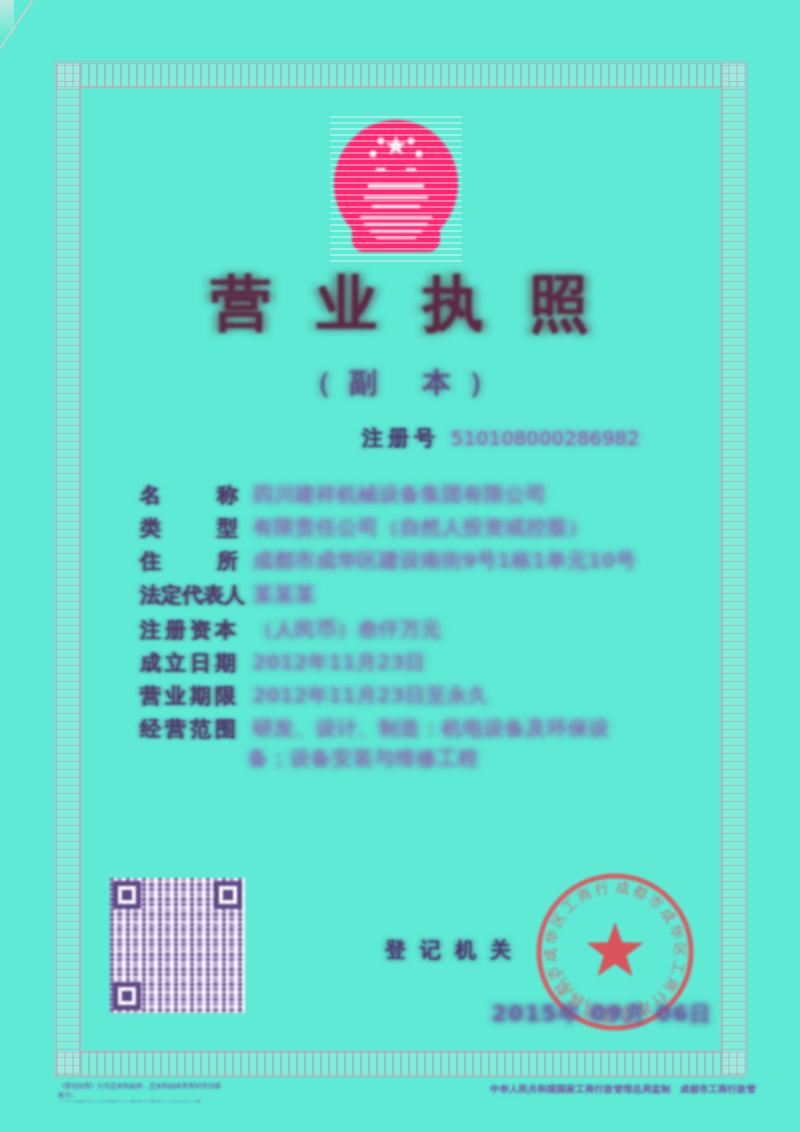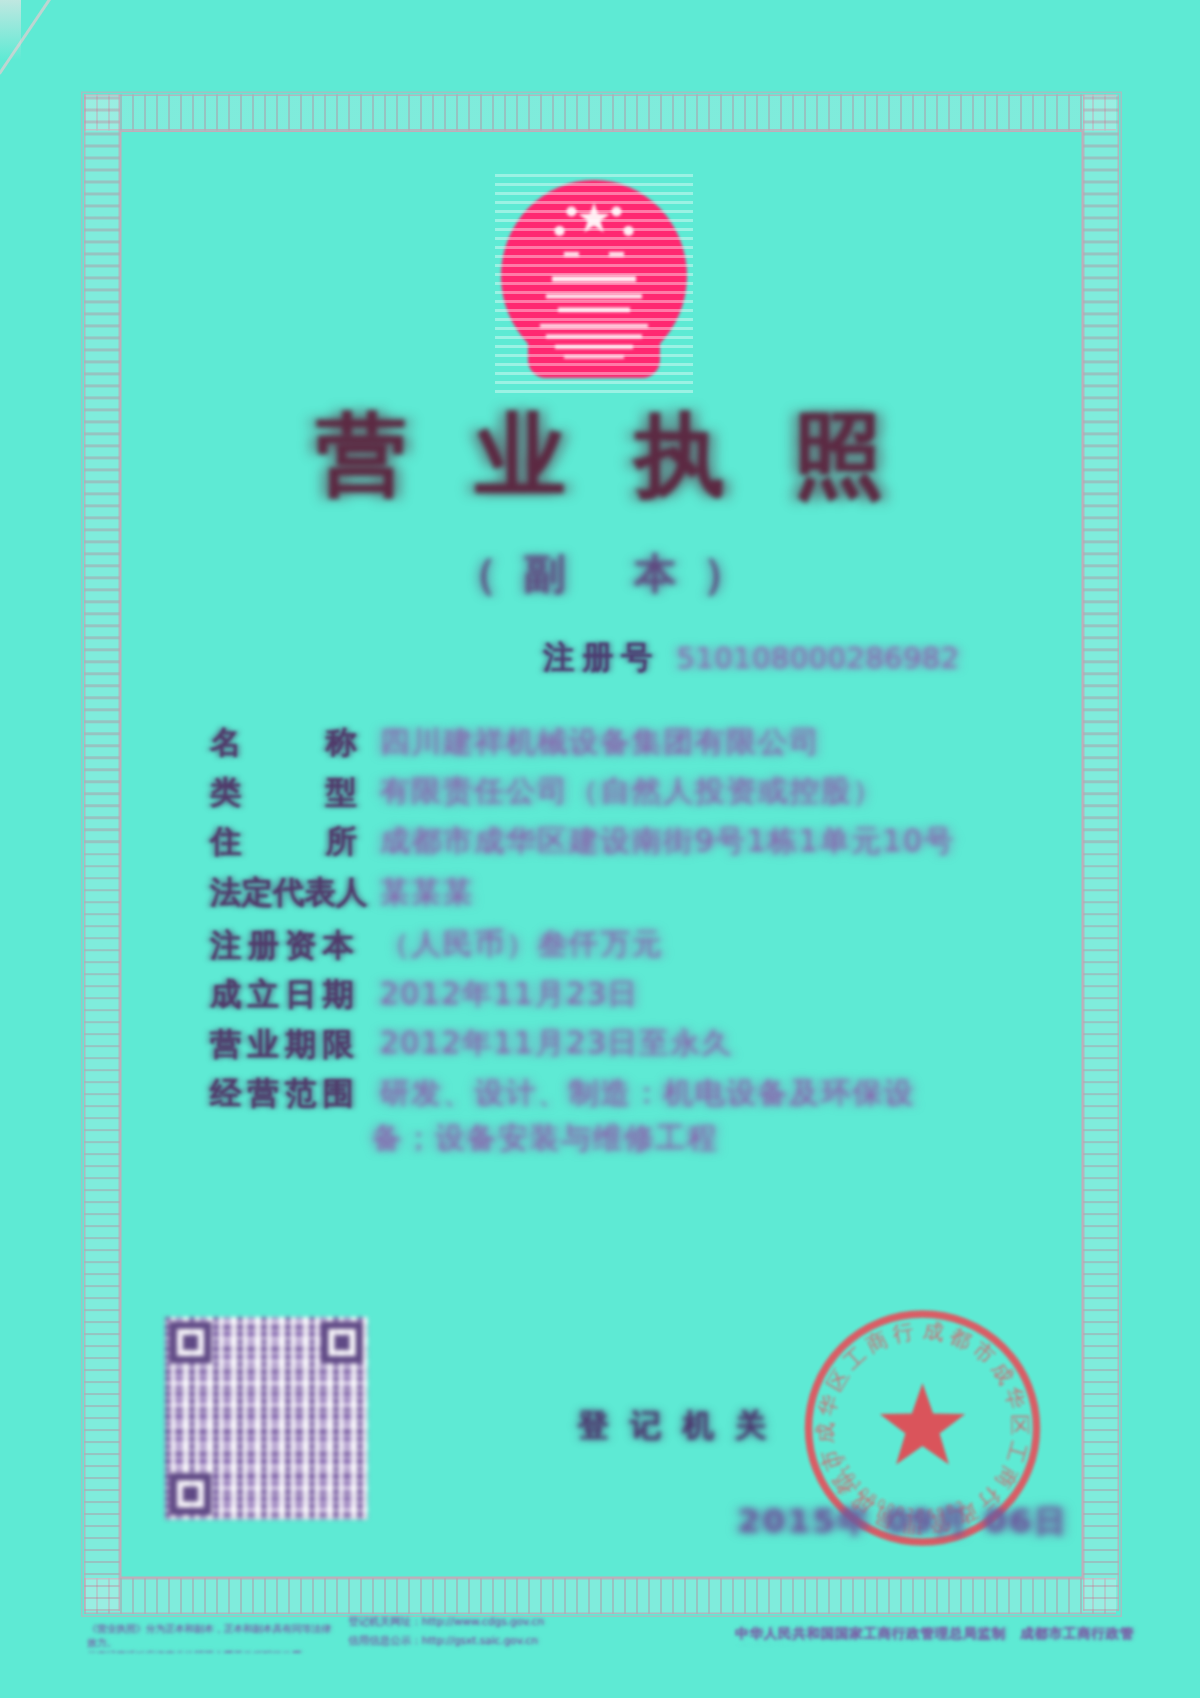--- a/index.html
+++ b/index.html
@@ -192,19 +192,15 @@
     </text>
     <polygon points="90,54 97.1,74.3 118.5,74.7 101.4,87.7 107.6,108.3 90,96 72.4,108.3 78.6,87.7 61.5,74.7 82.9,74.3" fill="#e8434e" opacity="0.95"></polygon>
   </svg>
 
   <div class="issue-date">2015年 09月 06日</div>
 
   <div class="foot foot-left">
     <div>《营业执照》分为正本和副本，正本和副本具有同等法律效力。</div>
     <div>从事经营活动应将营业执照正本置于住所醒目位置。</div>
   </div>
-  <div class="foot foot-center">
-    <div>登记机关网址：http://www.cdgs.gov.cn</div>
-    <div>信用信息公示：http://gsxt.saic.gov.cn</div>
-  </div>
   <div class="foot foot-right">中华人民共和国国家工商行政管理总局监制　成都市工商行政管理局印制</div>
 
 </div>
 
 </body></html>

